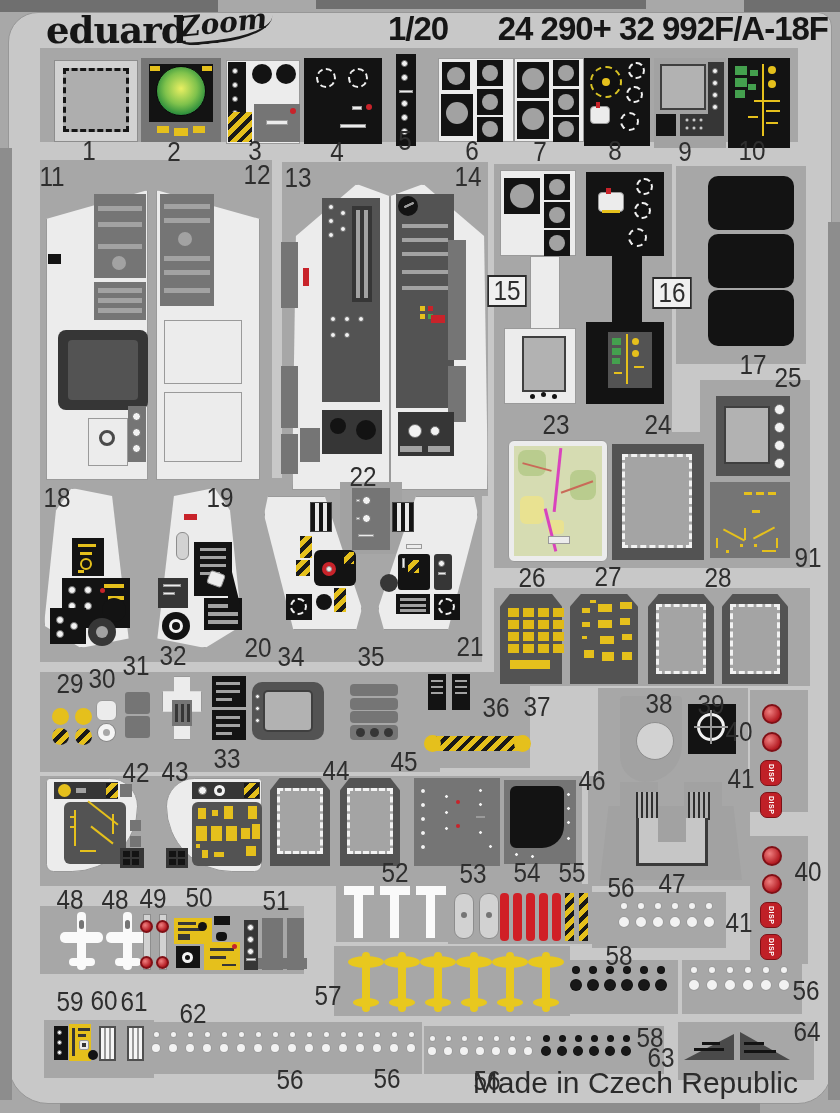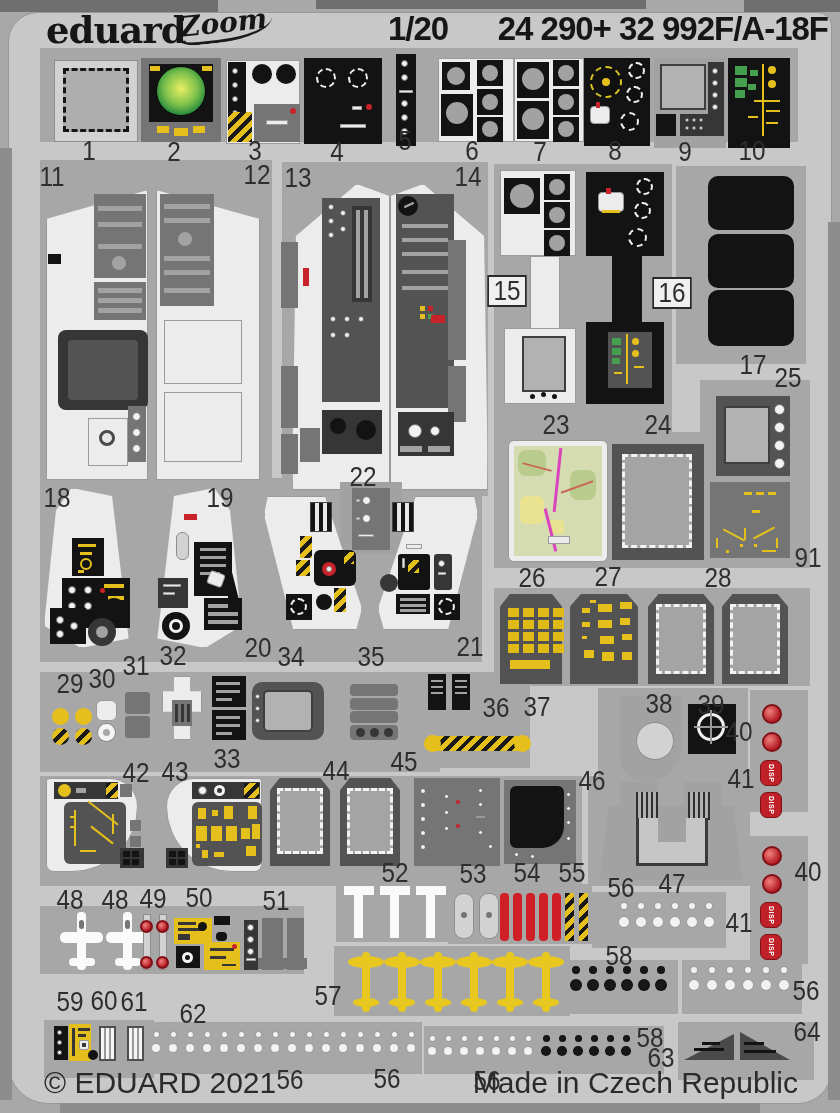--- a/index.html
+++ b/index.html
@@ -844,15 +844,14 @@
       <div class="part-label" style="left: 104px; top: 988px;">60</div>
       <div class="part-label" style="left: 134px; top: 989px;">61</div>
       <div class="part-label" style="left: 193px; top: 1001px;">62</div>
       <div class="part-label" style="left: 290px; top: 1067px;">56</div>
       <div class="part-label" style="left: 387px; top: 1066px;">56</div>
       <div class="part-label" style="left: 487px; top: 1068px;">56</div>
       <div class="part-label" style="left: 650px; top: 1025px;">58</div>
       <div class="part-label" style="left: 661px; top: 1045px;">63</div>
       <div class="part-label" style="left: 807px; top: 1019px;">64</div>
     </div>
-  <div id="copyright" class="ftr">© EDUARD 2021</div>
   <div id="origin" class="ftr">Made in Czech Republic</div>
 </div>
 
 </body></html>

